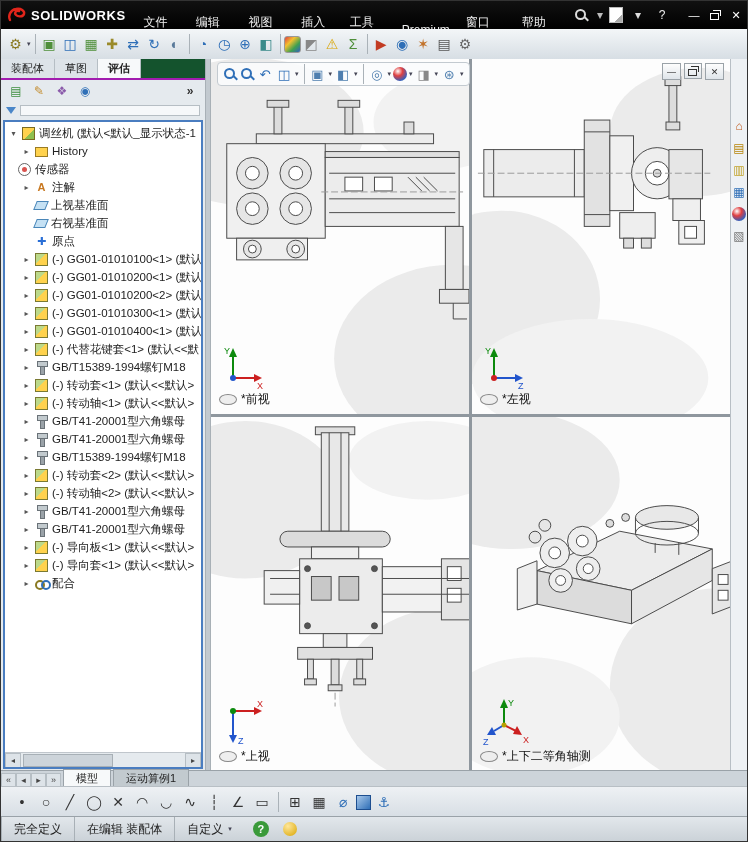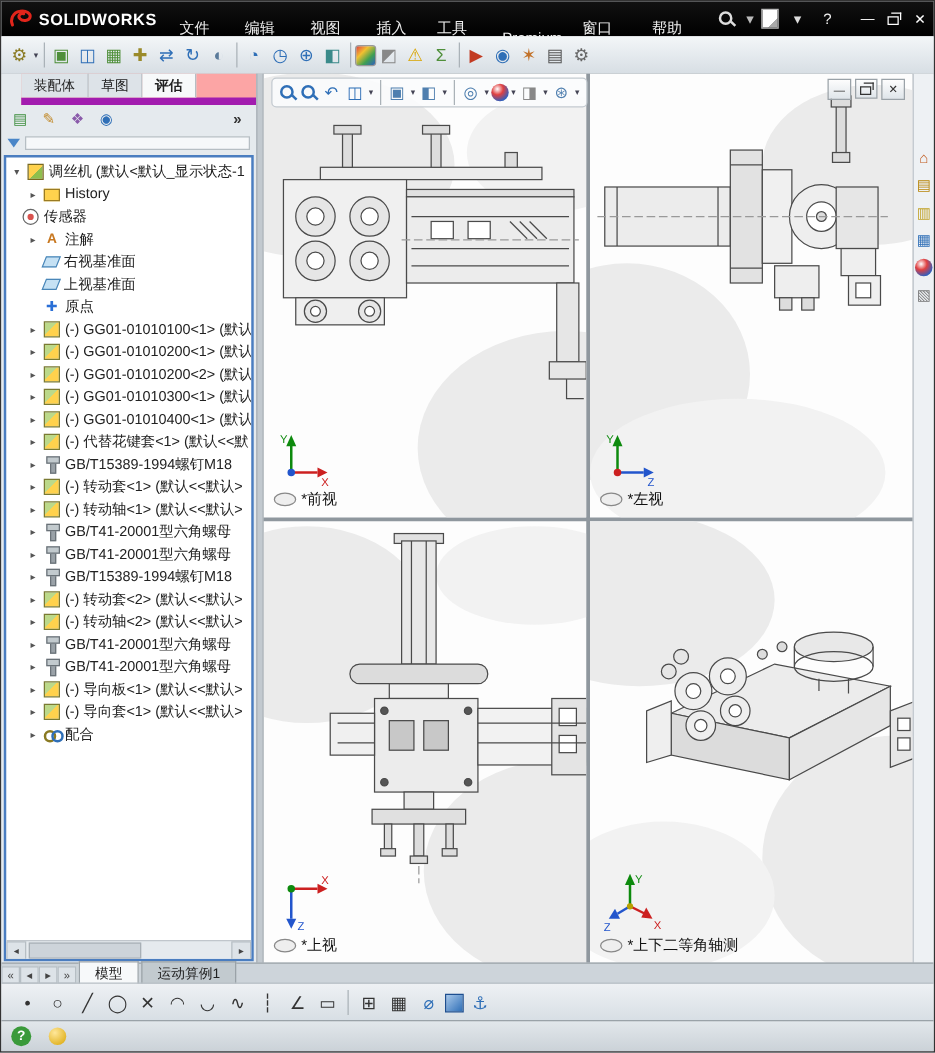--- a/index.html
+++ b/index.html
@@ -22,21 +22,21 @@
   
   .toolbar{position:absolute;top:28px;left:0;right:0;height:30px;
            background:linear-gradient(#f3f6f8,#d7dee4);border-bottom:1px solid #9aa2a8;
            display:flex;align-items:center;padding-left:4px;}
   .tb-icon{width:21px;height:21px;display:flex;align-items:center;justify-content:center;font-size:14px;border-radius:3px;}
   .sep-v{width:1px;height:20px;background:#aab2b8;margin:0 3px;flex:none;}
   .caret{font-size:7px;color:#445;margin:0 1px;align-self:center;}
   
   .main{position:absolute;top:58px;left:0;right:0;bottom:70px;display:flex;}
   .left-panel{width:204px;flex:none;display:flex;flex-direction:column;background:#e5eaee;}
-  .cm-tabs{height:19px;display:flex;background:#fca5a5;border-bottom:6px solid #a21caf;margin-left:16px;}
+  .cm-tabs{height:19px;display:flex;background:#14532d;border-bottom:2px solid #a21caf;}
   .cm-tab{padding:2px 10px 0 10px;font-size:11px;background:#dde3e8;border-right:1px solid #b6bec4;color:#222;}
   .cm-tab.active{background:#f7f9fa;font-weight:bold;}
   .fm-header{height:22px;display:flex;align-items:center;gap:3px;padding:0 5px;}
   .fm-tab{width:20px;height:18px;display:flex;align-items:center;justify-content:center;font-size:12px;border-radius:2px;}
   .fm-tab:last-child{margin-left:auto;font-weight:bold;}
   .filter-row{height:16px;display:flex;align-items:center;gap:4px;padding:0 5px 2px 5px;}
   .funnel{width:0;height:0;border-left:5px solid transparent;border-right:5px solid transparent;border-top:7px solid #4a86c8;position:relative;}
   .filter-field{flex:1;height:9px;background:#f6f8fa;border:1px solid #b6bec4;}
   .tree-wrap{flex:1;margin:0 2px 2px 2px;border:2px solid #4a7dc0;background:#fff;display:flex;flex-direction:column;overflow:hidden;}
   .tree{flex:1;overflow:hidden;padding-top:2px;}
@@ -217,26 +217,26 @@
               <span class="tlabel">传感器</span>
             </div>
             <div class="tree-row" style="padding-left: 17px;">
               <span class="exp">▸</span>
               <span class="ticon t-annot">A</span>
               <span class="tlabel">注解</span>
             </div>
             <div class="tree-row" style="padding-left: 17px;">
               <span class="exp"></span>
               <span class="ticon t-plane"></span>
-              <span class="tlabel">右视基准面</span>
+              <span class="tlabel">上视基准面</span>
             </div>
             <div class="tree-row" style="padding-left: 17px;">
               <span class="exp"></span>
               <span class="ticon t-plane"></span>
-              <span class="tlabel">上视基准面</span>
+              <span class="tlabel">右视基准面</span>
             </div>
             <div class="tree-row" style="padding-left: 17px;">
               <span class="exp"></span>
               <span class="ticon t-origin">✚</span>
               <span class="tlabel">原点</span>
             </div>
             <div class="tree-row" style="padding-left: 17px;">
               <span class="exp">▸</span>
               <span class="ticon t-part"></span>
               <span class="tlabel">(-) GG01-01010100&lt;1&gt; (默认</span>
@@ -626,19 +626,31 @@
       <span class="sk-icon">▭</span>
       <span class="sep-v"></span>
       <span class="sk-icon">⊞</span>
       <span class="sk-icon">▦</span>
       <span class="sk-icon" style="color: rgb(47, 111, 183);">⌀</span>
       <span class="sk-icon cube"></span>
       <span class="sk-icon" style="color: rgb(47, 111, 183);">⚓</span>
     </div>
 
   <div class="statusbar">
+    <div id="sbsegs" style="display:flex;height:100%">
+        <div class="sb-seg">
+          <span>完全定义</span>
+        </div>
+        <div class="sb-seg">
+          <span>在编辑 装配体</span>
+        </div>
+        <div class="sb-seg">
+          <span>自定义</span>
+          <span class="caret">▾</span>
+        </div>
+      </div>
     <div class="sb-icons" id="sbicons">
         <span class="sb-icon green-q">?</span>
         <span class="sb-icon gold-dot"></span>
       </div>
   </div>
 
 </div>
 
 </body></html>

